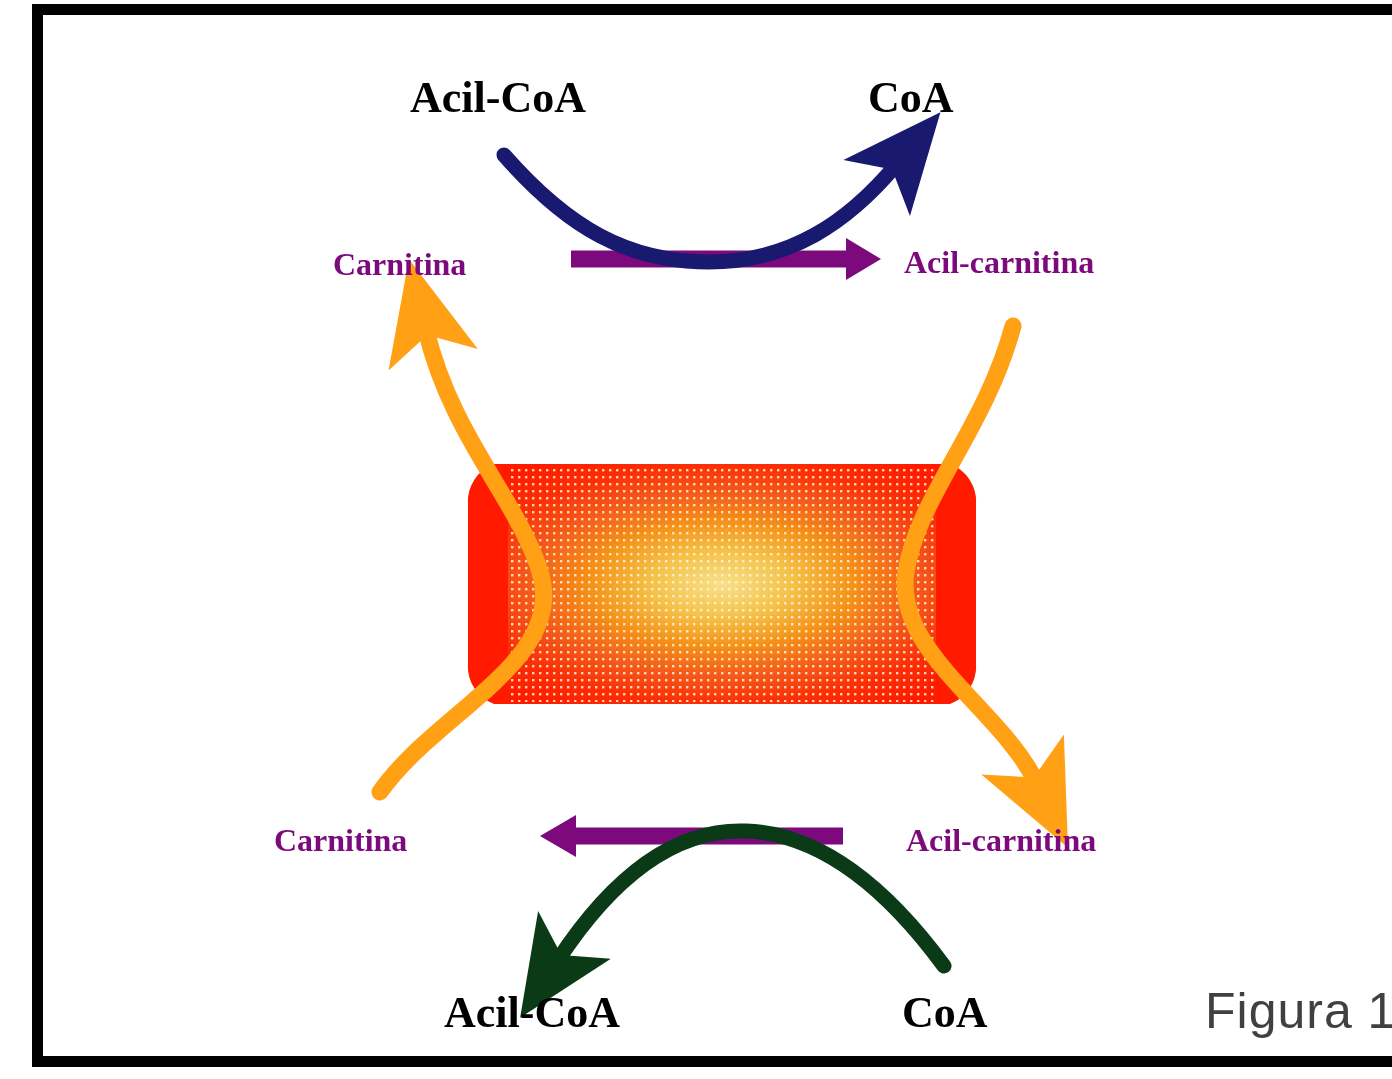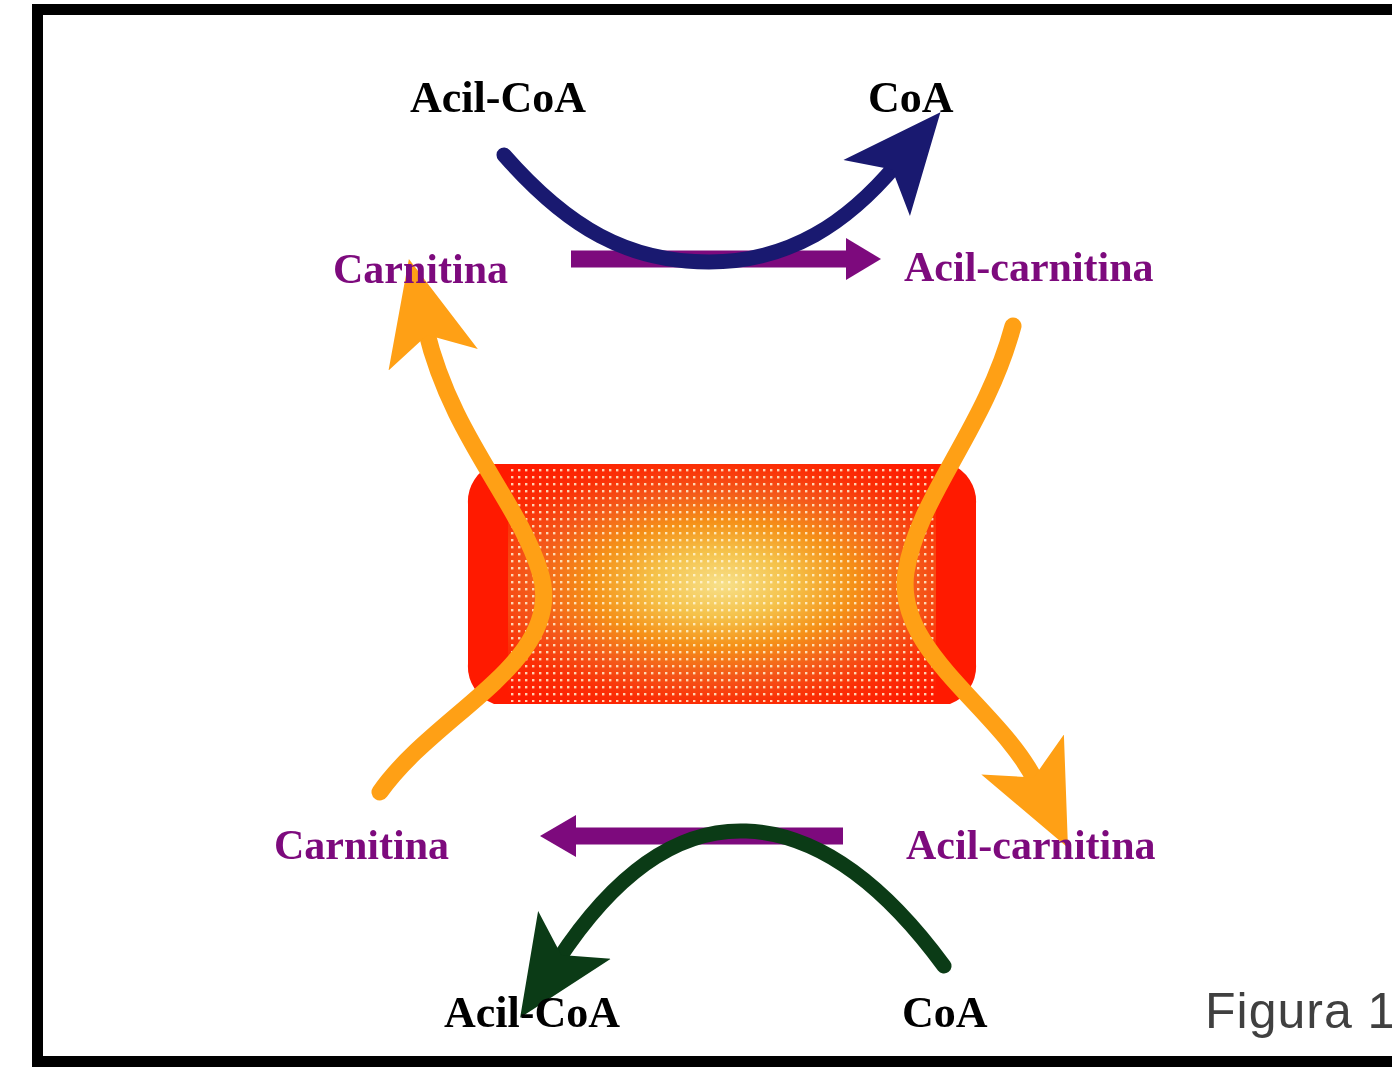--- a/index.html
+++ b/index.html
@@ -43,21 +43,21 @@
     font-family: "Liberation Serif", serif;
     font-weight: bold;
     line-height: 1;
   }
   .lbl-dark {
     color: #000000;
     font-size: 44px;
   }
   .lbl-purple {
     color: #7D0A7D;
-    font-size: 42px;
+    font-size: 32px;
   }
   .lbl-figura {
     color: #404040;
     font-size: 50px;
     font-family: "Liberation Sans", sans-serif;
     font-weight: normal;
     letter-spacing: 1px;
   }
   #translocase-label {
     position: absolute;

